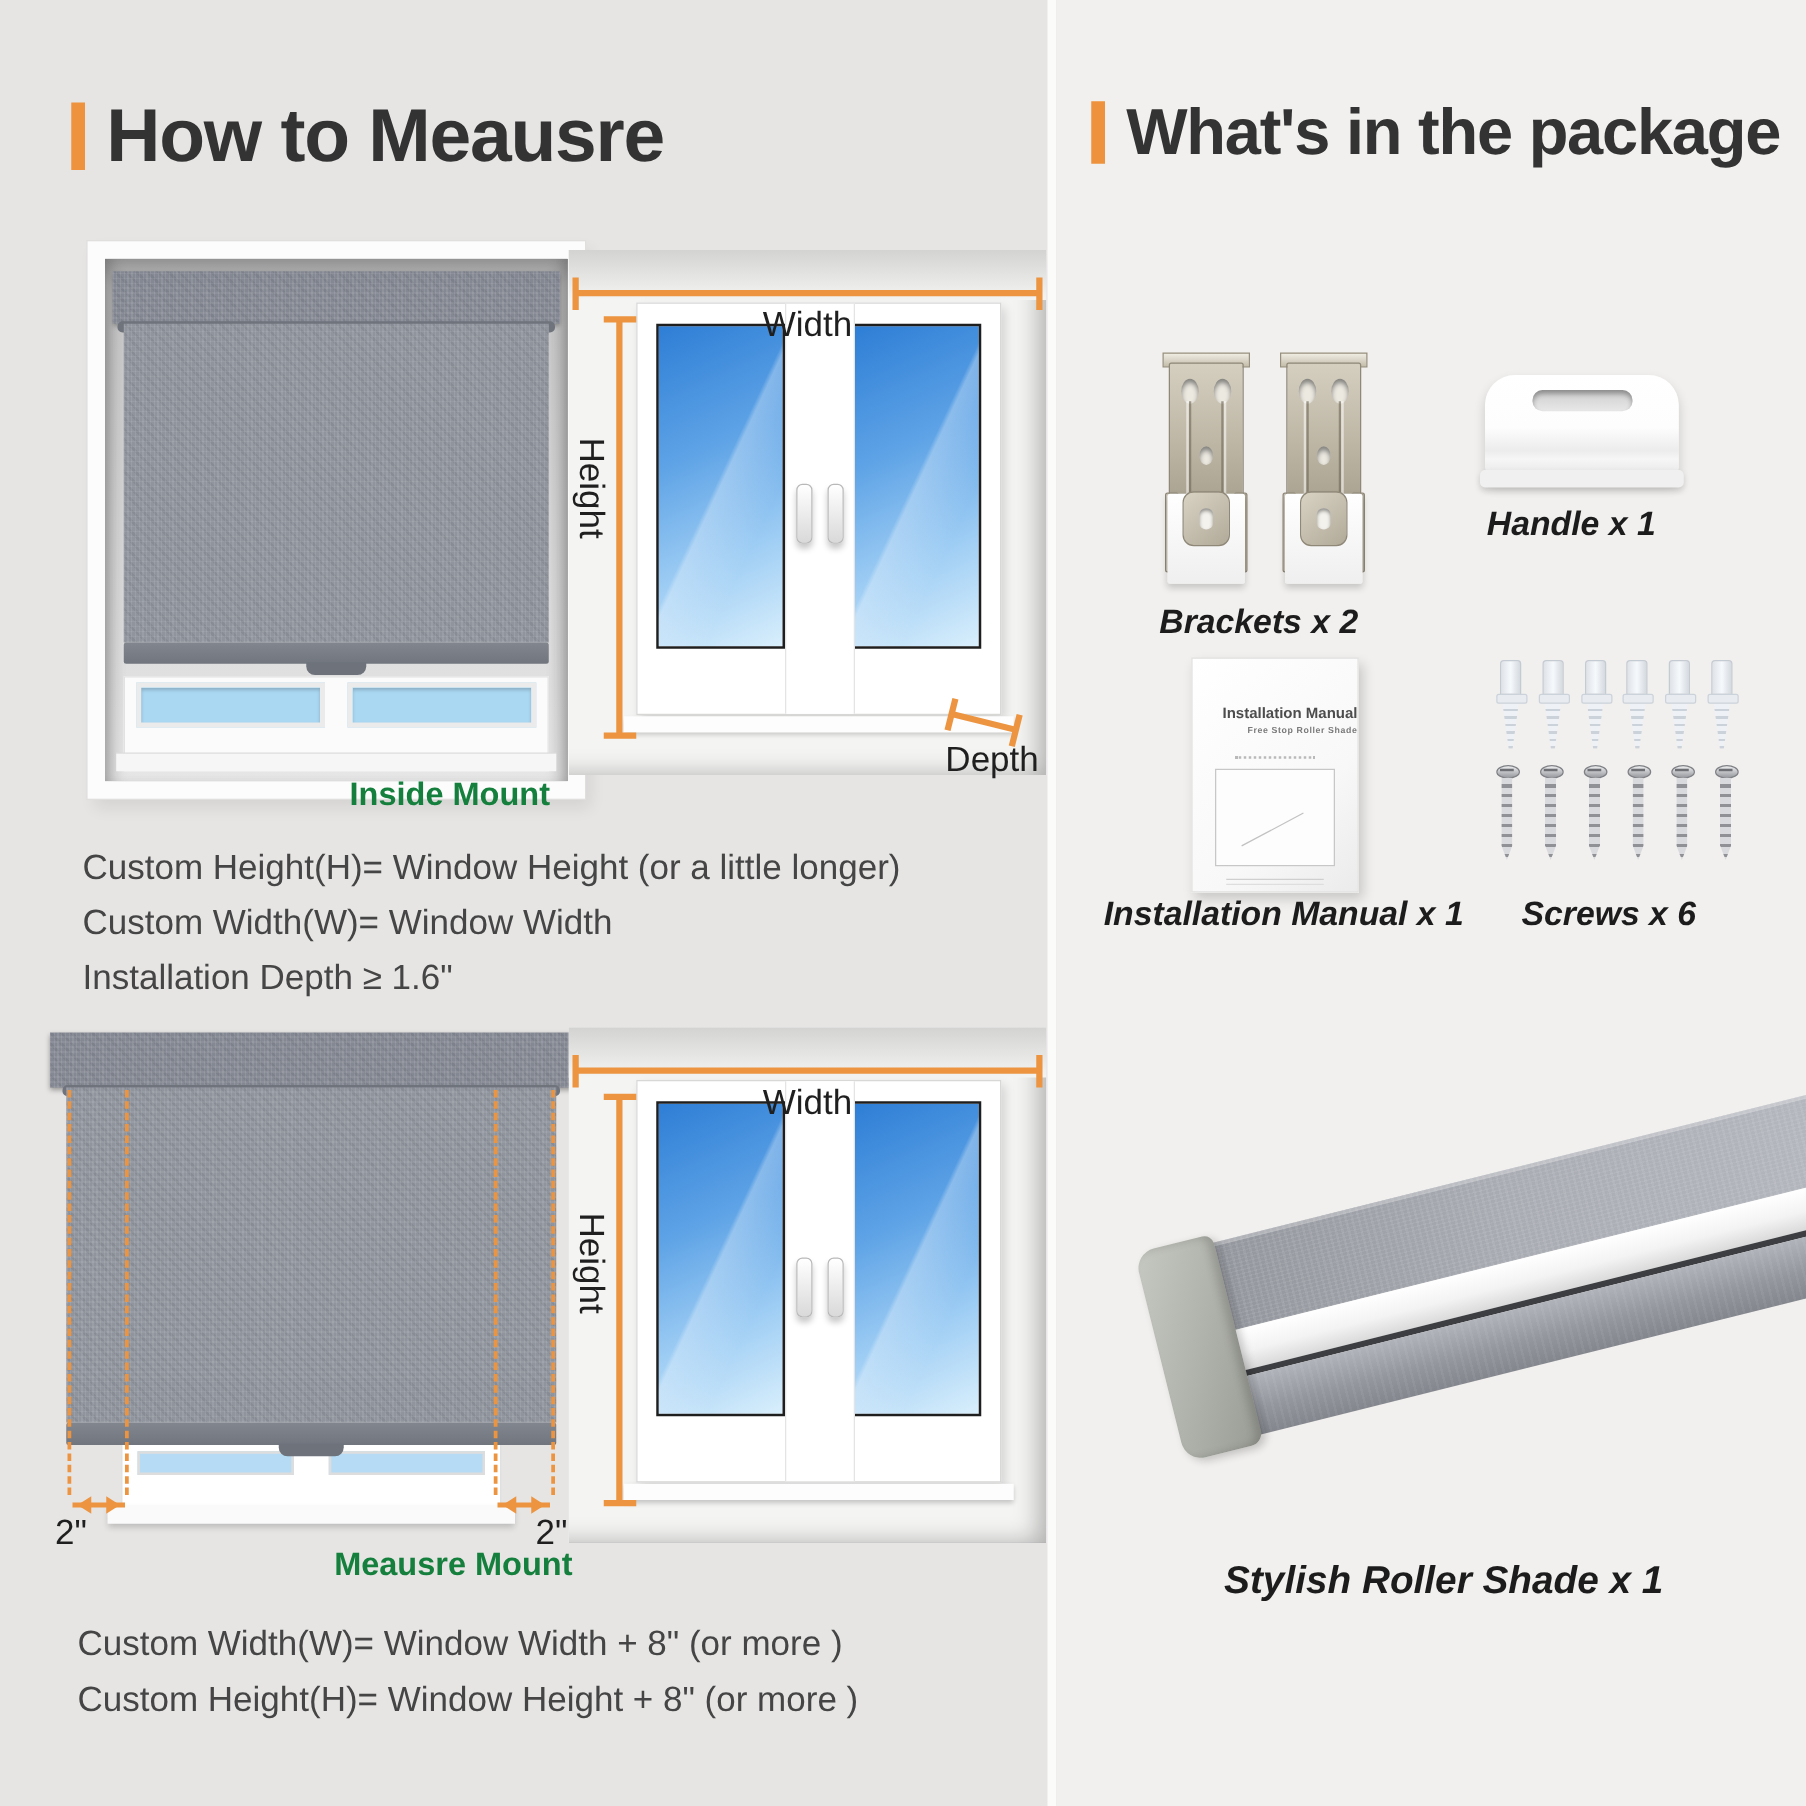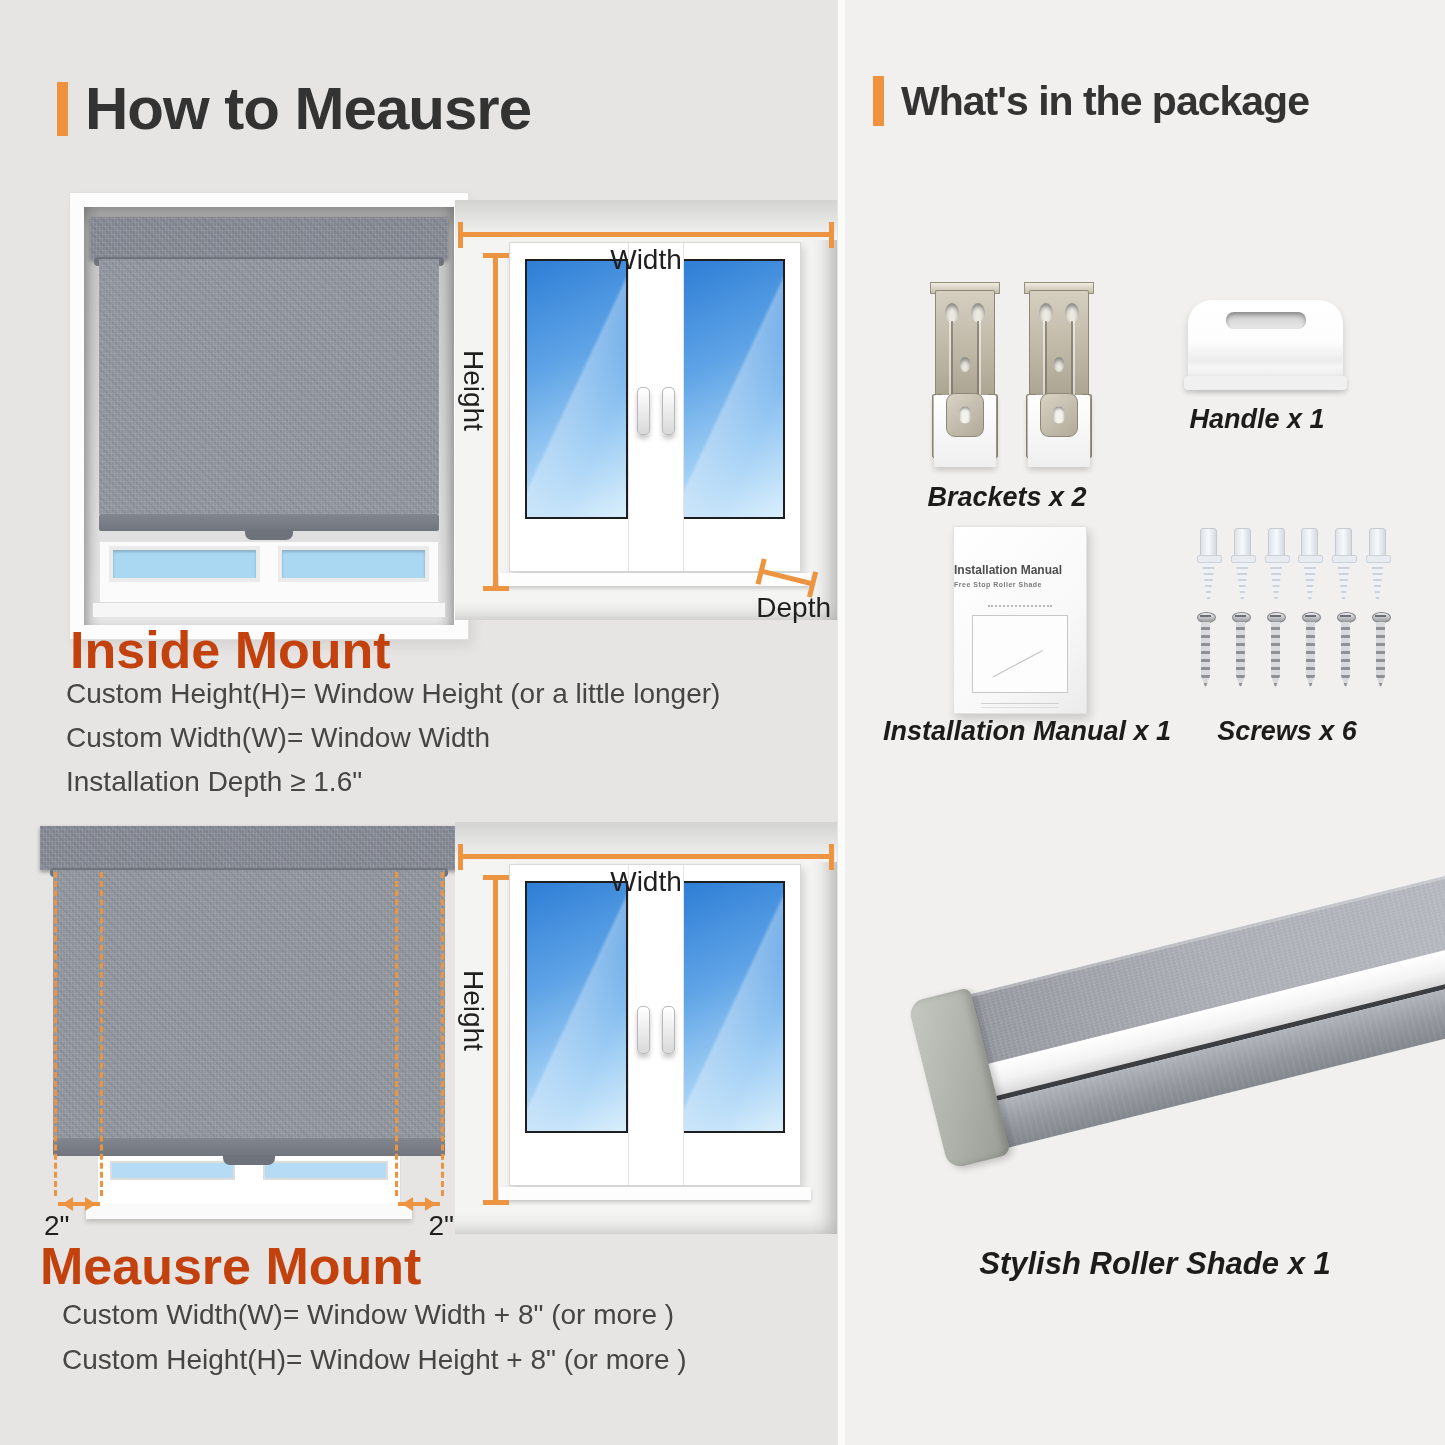--- a/index.html
+++ b/index.html
@@ -8,21 +8,21 @@
 
   
   .lp{position:absolute;left:0;top:0;width:838px;height:1445px;background:#e6e5e4;}
   .divider{position:absolute;left:838px;top:0;width:7px;height:1445px;background:#fbfbfa;}
   .rp{position:absolute;left:845px;top:0;width:600px;height:1445px;background:#f1f0ee;overflow:hidden;}
 
   
   .title-row{position:absolute;display:flex;align-items:center;gap:17px;}
   .accent-bar{width:11px;height:54px;background:#EF923D;flex:0 0 auto;}
   .sec-title{font-size:60px;font-weight:700;color:#333;letter-spacing:-1px;white-space:nowrap;}
-  .rp .sec-title{font-size:41px;}
+  .rp .sec-title{font-size:52px;}
 
   
   .fab{background-color:#8f949d;background-image:
     repeating-linear-gradient(90deg,rgba(255,255,255,.09) 0 1px,transparent 1px 3px),
     repeating-linear-gradient(0deg,rgba(255,255,255,.07) 0 1px,transparent 1px 4px),
     repeating-linear-gradient(45deg,rgba(0,0,0,.05) 0 2px,transparent 2px 6px);}
   .fab.dark{background-color:#848892;}
 
   
   .illoA{position:absolute;left:70px;top:193px;width:370px;height:418px;
@@ -60,21 +60,21 @@
   .arrow.h{height:5px;}
   .arrow.h::before,.arrow.h::after{content:"";position:absolute;width:5px;height:26px;background:inherit;top:50%;transform:translateY(-50%);}
   .arrow.h::before{left:-1px;} .arrow.h::after{right:-1px;}
   .arrow.v{width:5px;}
   .arrow.v::before,.arrow.v::after{content:"";position:absolute;height:5px;width:26px;background:inherit;left:50%;transform:translateX(-50%);}
   .arrow.v::before{top:-1px;} .arrow.v::after{bottom:-1px;}
   .mlabel{position:absolute;font-size:28px;color:#1f1f1f;white-space:nowrap;}
   .vlabel{writing-mode:vertical-rl;}
 
   
-  .mount-head{position:absolute;font-size:52px;font-weight:700;color:#c2410c;text-align:left;}
+  .mount-head{position:absolute;font-size:26px;font-weight:700;color:#15803d;text-align:right;}
   .para{position:absolute;font-size:28px;color:#454545;line-height:44px;white-space:nowrap;}
 
   
   .illoC{position:absolute;left:40px;top:798px;width:418px;height:434px;}
   .oc-window{position:absolute;top:356px;left:58px;right:58px;height:50px;background:#fff;box-shadow:0 0 0 1px #e0e0e0;}
   .oc-strip{position:absolute;top:7px;width:40%;height:15px;background:#b5dcf4;border:2px solid #ddd;}
   .oc-strip.l{left:12px;} .oc-strip.r{right:12px;}
   .oc-sill{position:absolute;top:406px;left:46px;right:46px;height:15px;background:#fafafa;box-shadow:0 3px 5px rgba(0,0,0,.18);}
   .oc-cassette{position:absolute;top:28px;left:0;right:0;height:44px;box-shadow:0 2px 4px rgba(0,0,0,.35);}
   .oc-cassette::after{content:"";position:absolute;left:10px;right:10px;bottom:-7px;height:9px;background:#6e737c;border-radius:4px;}
@@ -106,21 +106,21 @@
 
   .handle-group{position:absolute;left:343px;top:300px;width:155px;}
   .handle-body{position:relative;width:155px;height:84px;border-radius:24px 24px 8px 8px;
     background:linear-gradient(180deg,#ffffff 0%,#fdfdfd 50%,#ececec 72%,#f6f6f6 80%,#e3e3e3 100%);
     box-shadow:0 5px 9px rgba(0,0,0,.16),inset 0 -2px 0 #d8d8d8;}
   .handle-slot{position:absolute;top:12px;left:50%;transform:translateX(-50%);width:80px;height:17px;background:linear-gradient(#cdcdcd,#e8e8e8);border-radius:8px;box-shadow:inset 0 3px 4px rgba(0,0,0,.32);}
   .handle-lip{position:absolute;left:-4px;right:-4px;bottom:-6px;height:14px;background:#f0f0f0;border-radius:4px;box-shadow:0 3px 5px rgba(0,0,0,.15);}
 
   .manual-group{position:absolute;left:108px;top:526px;width:132px;height:186px;
     background:linear-gradient(135deg,#ffffff,#f8f8f8 65%,#ebebeb);border:1px solid #e2e2e2;
-    box-shadow:3px 5px 9px rgba(0,0,0,.17);text-align:left;}
+    box-shadow:3px 5px 9px rgba(0,0,0,.17);text-align:right;}
   .m-title{margin-top:36px;font-size:12px;font-weight:700;color:#4d4d4d;}
   .m-sub{margin-top:4px;font-size:7px;font-weight:700;color:#7a7a7a;letter-spacing:.5px;}
   .m-marks{width:64px;height:9px;margin:8px auto 0;border-bottom:2px dotted #b9b9b9;}
   .m-fig{width:94px;height:76px;margin:8px auto 0;border:1px solid #c7c7c7;position:relative;background:#fdfdfd;}
   .m-fig::after{content:"";position:absolute;left:18%;top:62%;width:60%;height:0;border-top:1px solid #c2c2c2;transform:rotate(-28deg);}
   .m-foot{width:78px;margin:10px auto 0;border-top:1px solid #cfcfcf;height:3px;border-bottom:1px solid #dedede;}
 
   .anchors-row{position:absolute;left:352px;top:528px;width:192px;display:flex;justify-content:space-between;}
   .anchor{width:23px;height:70px;position:relative;}
   .a-top{width:15px;height:26px;margin:0 auto;background:linear-gradient(90deg,#dfe3e8,#f6f9fc 50%,#d5dae0);border:1px solid #c5cbd3;border-radius:3px 3px 0 0;}

